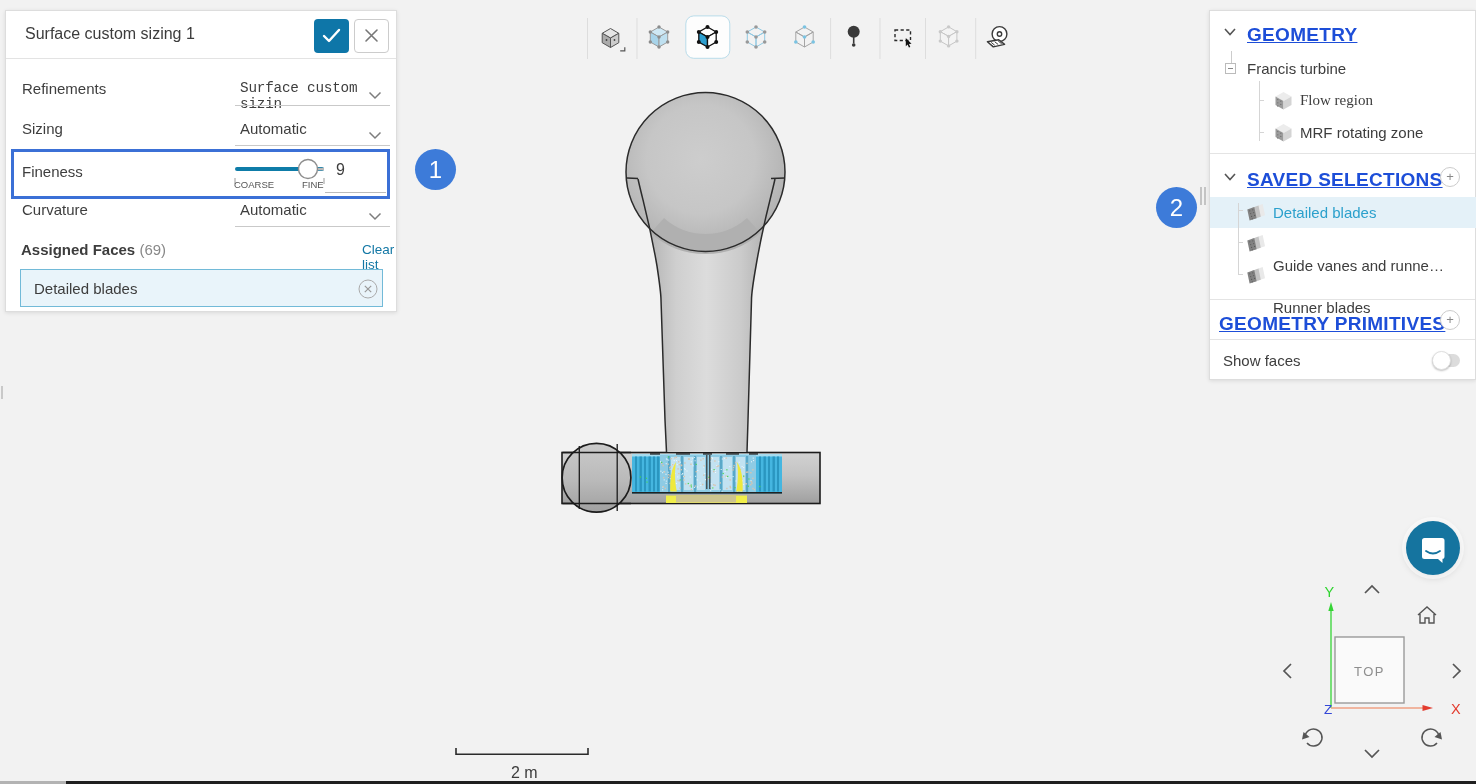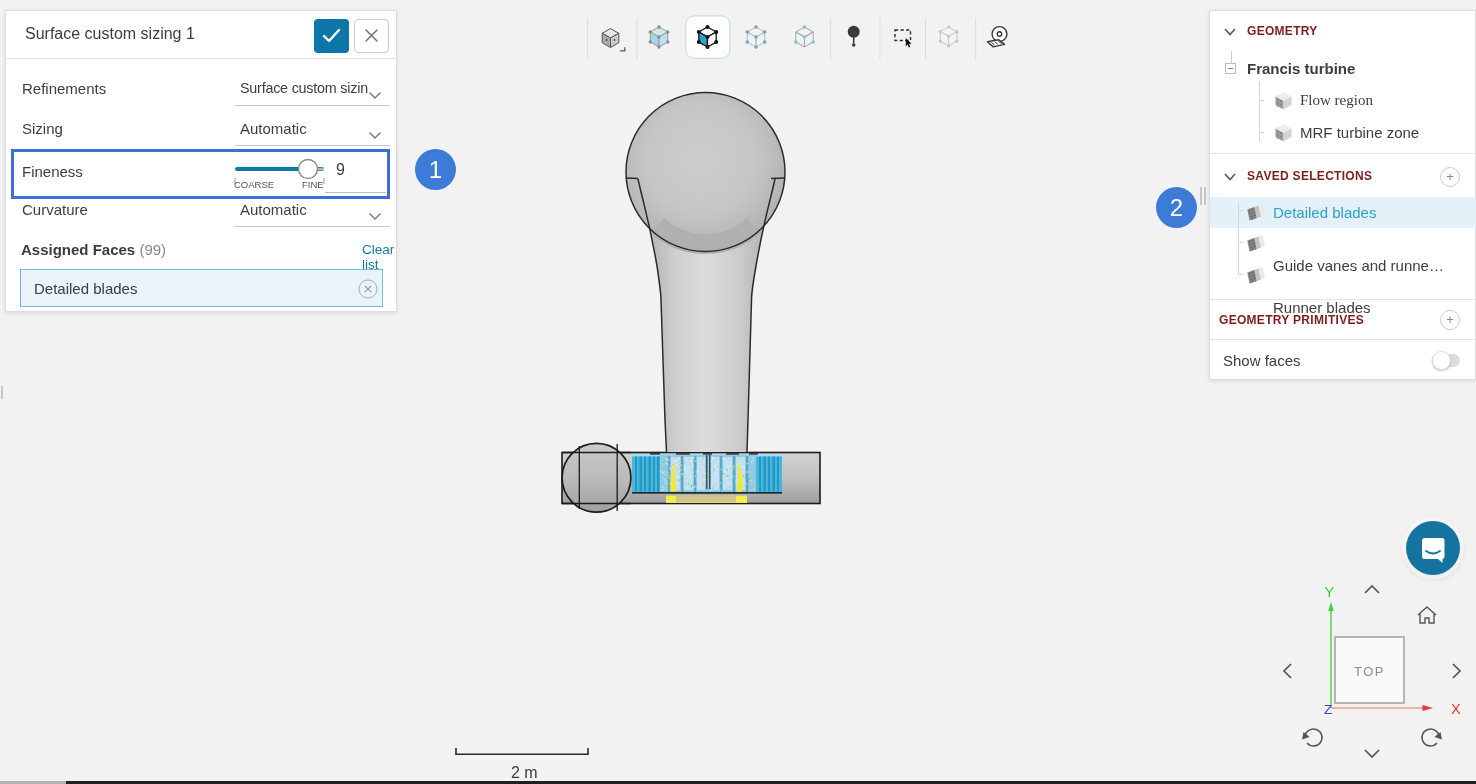--- a/index.html
+++ b/index.html
@@ -13,21 +13,21 @@
 .btn-ok { position:absolute; left:308px; top:8px; width:35px; height:34px; background:#0e76a8; border-radius:4px; }
 .btn-x { position:absolute; left:348px; top:8px; width:35px; height:34px; background:#fff; border:1px solid #ccc; border-radius:4px; }
 .row-label { position:absolute; left:16px; font-size:15px; color:#3e3e3e; }
 .dd-text { position:absolute; left:234px; font-size:15px; color:#3e3e3e; }
 .dd-line { position:absolute; left:229px; width:155px; height:1px; background:#c9c9c9; }
 #finebox { position:absolute; left:5px; top:138px; width:379px; height:50px; border:3px solid #3b70d6; background:#fff; }
 #assigned-chip { position:absolute; left:14px; top:258px; width:363px; height:38px; background:#e9f4fa; border:1px solid #72bad8; }
 
 #rpanel { left:1209px; top:10px; width:267px; height:370px; background:#fff; border:1px solid #ddd; box-shadow:0 1px 4px rgba(0,0,0,.10); }
 .rp-div { position:absolute; left:0; width:100%; height:1px; background:#e4e4e4; }
-.rp-h { position:absolute; font-size:12px; font-weight:bold; color:#7f1d1d; letter-spacing:.3px; }
+.rp-h { position:absolute; font-size:19px; font-weight:bold; color:#1d4ed8; letter-spacing:.3px;text-decoration:underline; }
 .rp-t { position:absolute; font-size:15px; color:#3d3d3d; white-space:nowrap; }
 .plus { position:absolute; left:230px; width:20px; height:20px; border:1px solid #ccc; border-radius:50%; background:#fff; color:#888; font-size:13px; line-height:18px; text-align:center; }
 .badge { position:absolute; width:41px; height:41px; border-radius:50%; background:#3d7bd9; color:#fff; font-size:24px; line-height:41px; text-align:center; }
 #chat { position:absolute; left:1406px; top:521px; width:54px; height:54px; border-radius:50%; background:#15749f; box-shadow:0 0 0 4px rgba(255,255,255,.55), 0 2px 8px rgba(0,0,0,.18); }
 </style>
 </head>
 <body>
 
 <div class="abs" style="left:0;top:781px;width:66px;height:3px;background:#b3b3b3;"></div>
 <div class="abs" style="left:66px;top:781px;width:1410px;height:3px;background:#1f1f1f;"></div>
@@ -38,21 +38,21 @@
   <div class="hdr">
     <div class="ttl">Surface custom sizing 1</div>
     <div class="btn-ok"><svg width="35" height="34" viewBox="0 0 35 34">
           <path d="M10 17 l5 5 l10 -11" stroke="#fff" stroke-width="2.4" fill="none" stroke-linecap="round" stroke-linejoin="round"></path>
         </svg></div>
     <div class="btn-x"><svg width="33" height="32" viewBox="0 0 33 32">
           <path d="M11 10 L22 21 M22 10 L11 21" stroke="#777" stroke-width="1.6" fill="none" stroke-linecap="round"></path>
         </svg></div>
   </div>
   <div class="row-label" style="top:69px;">Refinements</div>
-  <div class="dd-text" style="top:69px;font-size:14.3px;letter-spacing:-0.2px;">Surface custom sizin</div>
+  <div class="dd-text" style="top:69px;font-size:14.3px;letter-spacing:-0.2px;font-family:Liberation Mono, monospace;">Surface custom sizin</div>
   <svg class="abs" style="left:362px;top:80px;" width="14" height="9" viewBox="0 0 14 9">
       <path d="M1.5 1.5 L7 7 L12.5 1.5" stroke="#7d7d7d" stroke-width="1.5" fill="none"></path>
     </svg>
   <div class="dd-line" style="top:94px;"></div>
   <div class="row-label" style="top:109px;">Sizing</div>
   <div class="dd-text" style="top:109px;">Automatic</div>
   <svg class="abs" style="left:362px;top:120px;" width="14" height="9" viewBox="0 0 14 9">
       <path d="M1.5 1.5 L7 7 L12.5 1.5" stroke="#7d7d7d" stroke-width="1.5" fill="none"></path>
     </svg>
   <div class="dd-line" style="top:134px;"></div>
@@ -68,41 +68,41 @@
     </svg>
     <div style="position:absolute;left:322px;top:9px;font-size:16px;color:#3e3e3e;">9</div>
     <div style="position:absolute;left:311px;top:40px;width:61px;height:1px;background:#bbb;"></div>
   </div>
   <div class="row-label" style="top:190px;">Curvature</div>
   <div class="dd-text" style="top:190px;">Automatic</div>
   <svg class="abs" style="left:362px;top:201px;" width="14" height="9" viewBox="0 0 14 9">
       <path d="M1.5 1.5 L7 7 L12.5 1.5" stroke="#7d7d7d" stroke-width="1.5" fill="none"></path>
     </svg>
   <div class="dd-line" style="top:214.5px;"></div>
-  <div style="position:absolute;left:15px;top:229.5px;font-size:15px;"><b>Assigned Faces</b> <span style="color:#888;">(99)</span></div>
+  <div style="position:absolute;left:15px;top:229.5px;font-size:15px;"><b>Assigned Faces</b> <span style="color:#888;">(69)</span></div>
   <div style="position:absolute;left:330px;top:231px;font-size:13.5px;color:#1277a5;margin-left:26px;">Clear list</div>
   <div id="assigned-chip">
     <div style="position:absolute;left:13px;top:10px;font-size:15px;">Detailed blades</div>
     <svg style="position:absolute;left:337px;top:9px;" width="20" height="20" viewBox="0 0 20 20">
         <circle cx="10" cy="10" r="9" fill="none" stroke="#aaa" stroke-width="1"></circle>
         <path d="M6.8 6.8 L13.2 13.2 M13.2 6.8 L6.8 13.2" stroke="#999" stroke-width="1.2"></path>
       </svg>
   </div>
 </div>
 
 <div id="rpanel" class="abs">
   <svg style="position:absolute;left:13px;top:16px;" width="14" height="10" viewBox="0 0 14 10">
       <path d="M2 2 L7 7.5 L12 2" stroke="#555" stroke-width="1.6" fill="none"></path>
     </svg>
   <div class="rp-h" style="left:37px;top:13px;">GEOMETRY</div>
   <div style="position:absolute;left:20.5px;top:40px;width:1px;height:12px;background:#ccc;"></div>
   <div style="position:absolute;left:15px;top:52px;width:11px;height:11px;border:1px solid #bbb;background:#fff;">
       <div style="position:absolute;left:2px;top:4px;width:5px;height:1px;background:#888;"></div>
     </div>
-  <div class="rp-t" style="left:37px;top:49px;font-weight:bold;">Francis turbine</div>
+  <div class="rp-t" style="left:37px;top:49px;font-weight:normal;">Francis turbine</div>
   <div style="position:absolute;left:49px;top:70px;width:1px;height:60px;background:#d5d5d5;"></div>
   <div style="position:absolute;left:49px;top:89px;width:5px;height:1px;background:#d5d5d5;"></div>
   <div style="position:absolute;left:49px;top:121px;width:5px;height:1px;background:#d5d5d5;"></div>
   <svg class="cube-i" style="position:absolute;left:65px;top:80px;" width="17" height="19" viewBox="0 0 17 19">
       <polygon points="8.5,1 16.5,5.5 8.5,10 0.5,5.5" fill="#ececec"></polygon>
       <polygon points="0.5,5.5 8.5,10 8.5,18.5 0.5,14" fill="#9b9b9b"></polygon>
       <polygon points="8.5,10 16.5,5.5 16.5,14 8.5,18.5" fill="#d4d4d4"></polygon>
       <g fill="#6f6f6f">
         <circle cx="2.8" cy="8.6" r="0.65"></circle>
         <circle cx="5.8" cy="10.2" r="0.65"></circle>
@@ -117,21 +117,21 @@
       <polygon points="8.5,10 16.5,5.5 16.5,14 8.5,18.5" fill="#d4d4d4"></polygon>
       <g fill="#6f6f6f">
         <circle cx="2.8" cy="8.6" r="0.65"></circle>
         <circle cx="5.8" cy="10.2" r="0.65"></circle>
         <circle cx="2.8" cy="11.8" r="0.65"></circle>
         <circle cx="5.8" cy="13.4" r="0.65"></circle>
         <circle cx="2.8" cy="15" r="0.65"></circle>
       </g>
     </svg>
   <div class="rp-t" style="left:90px;top:81px;font-family:Liberation Serif, serif;">Flow region</div>
-  <div class="rp-t" style="left:90px;top:113px;">MRF turbine zone</div>
+  <div class="rp-t" style="left:90px;top:113px;">MRF rotating zone</div>
   <div class="rp-div" style="top:142px;"></div>
   <svg style="position:absolute;left:13px;top:161px;" width="14" height="10" viewBox="0 0 14 10">
       <path d="M2 2 L7 7.5 L12 2" stroke="#555" stroke-width="1.6" fill="none"></path>
     </svg>
   <div class="rp-h" style="left:37px;top:158px;">SAVED SELECTIONS</div>
   <div class="plus" style="top:156px;">+</div>
   <div style="position:absolute;left:0;top:185.5px;width:267px;height:31px;background:#e4f1f8;"></div>
   <div style="position:absolute;left:28px;top:192px;width:1px;height:72px;background:#d5d5d5;"></div>
   <div class="rp-t" style="left:63px;top:193px;color:#2ba0cc;">Detailed blades</div>
   <div class="rp-t" style="left:63px;top:225px;margin-top:21px;">Guide vanes and runne…</div>

